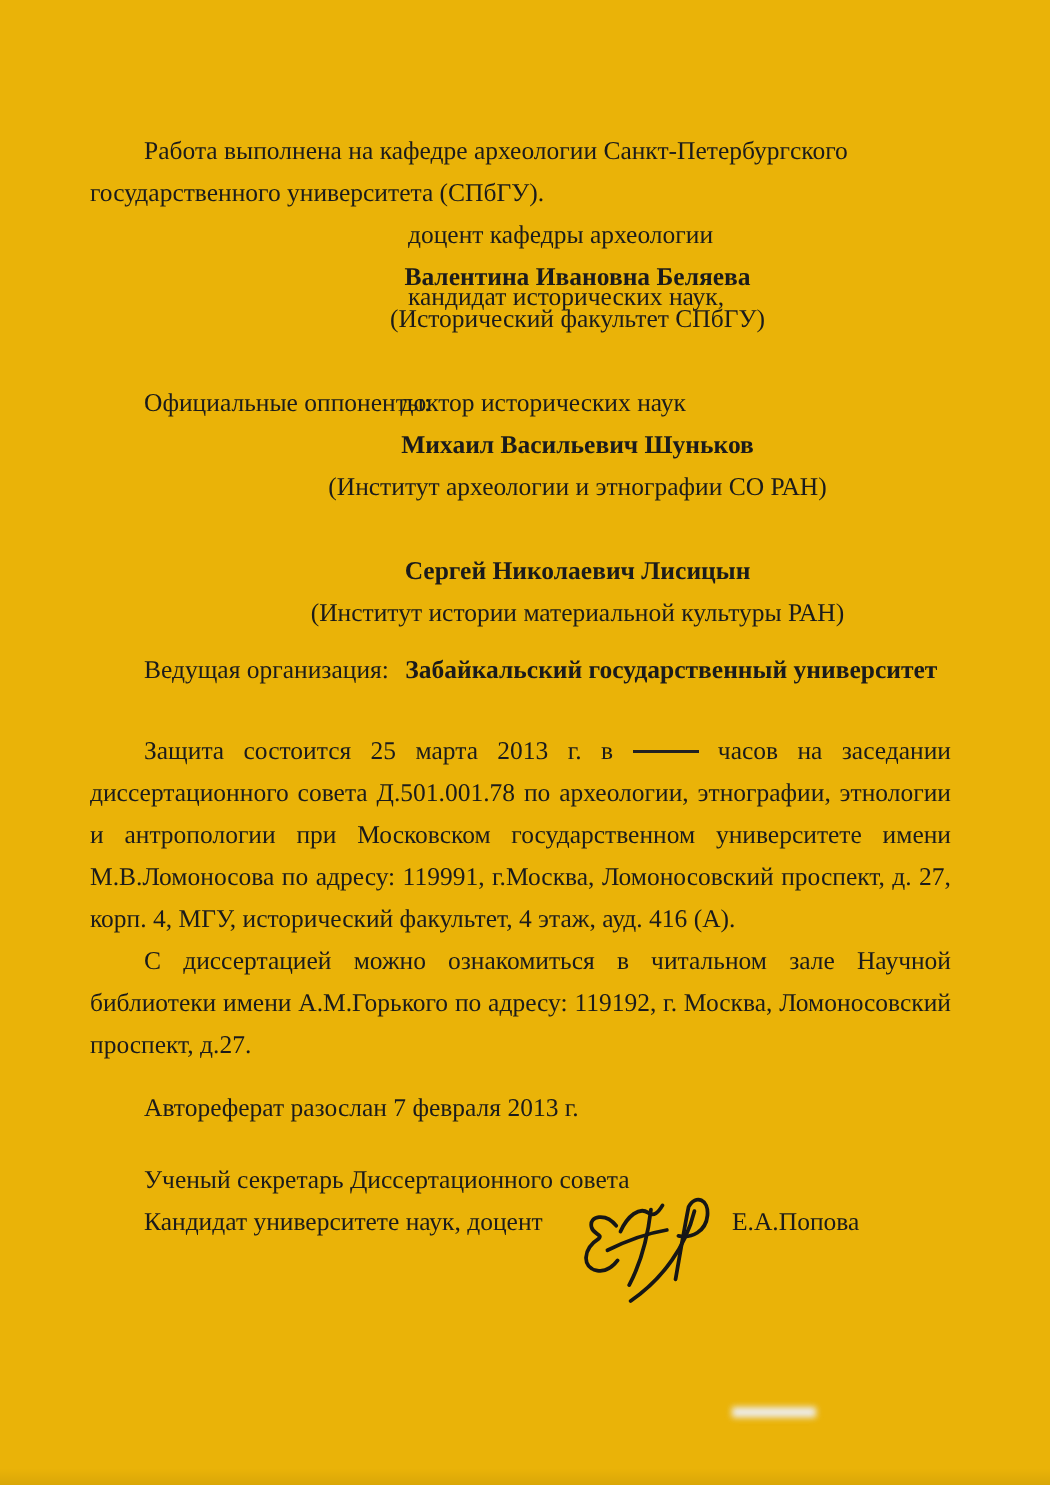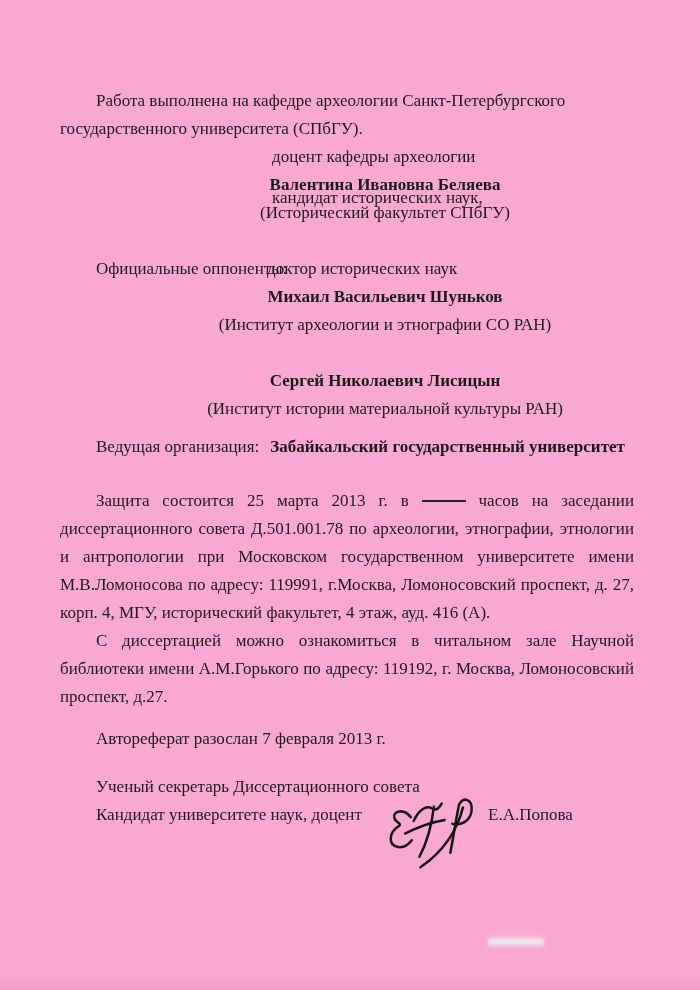--- a/index.html
+++ b/index.html
@@ -1,19 +1,19 @@
 <!DOCTYPE html>
 <html><head>
 <meta charset="utf-8">
 <style>
   html,body{margin:0;padding:0;background:#ffffff;}
   .page{
     position:relative;
     width:700px;height:990px;
-    background:#f9a8d4;
+    background:#eab308;
     box-sizing:border-box;
     padding:87px 66px 0 60px;
     font-family:"Liberation Serif","DejaVu Serif",serif;
     font-size:17px;
     line-height:28px;
     color:#1b1b1b;
     overflow:hidden;
   }
   p{margin:0;}
   .indent{text-indent:36px;}

